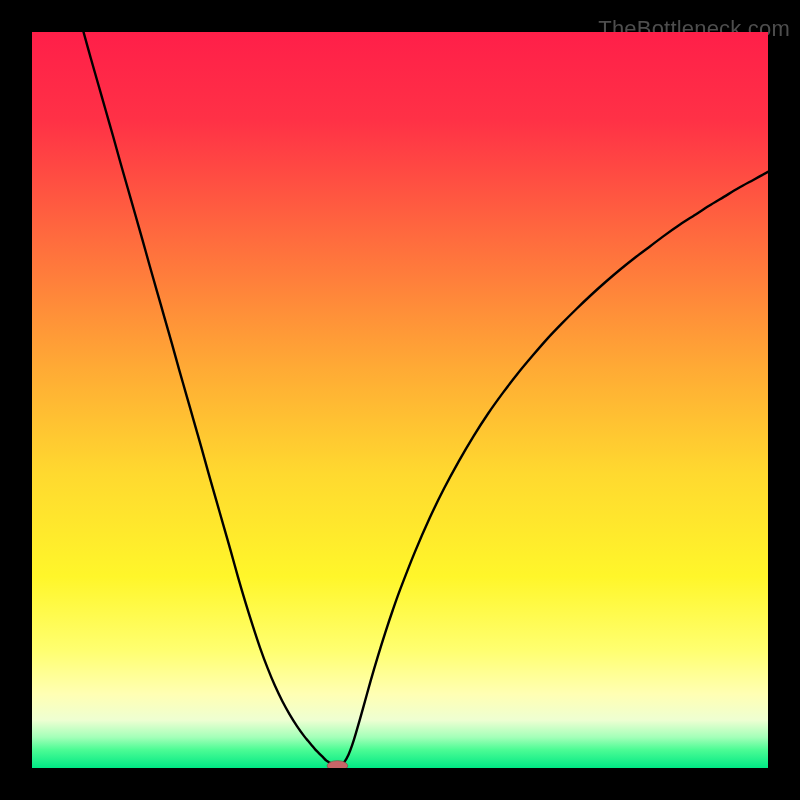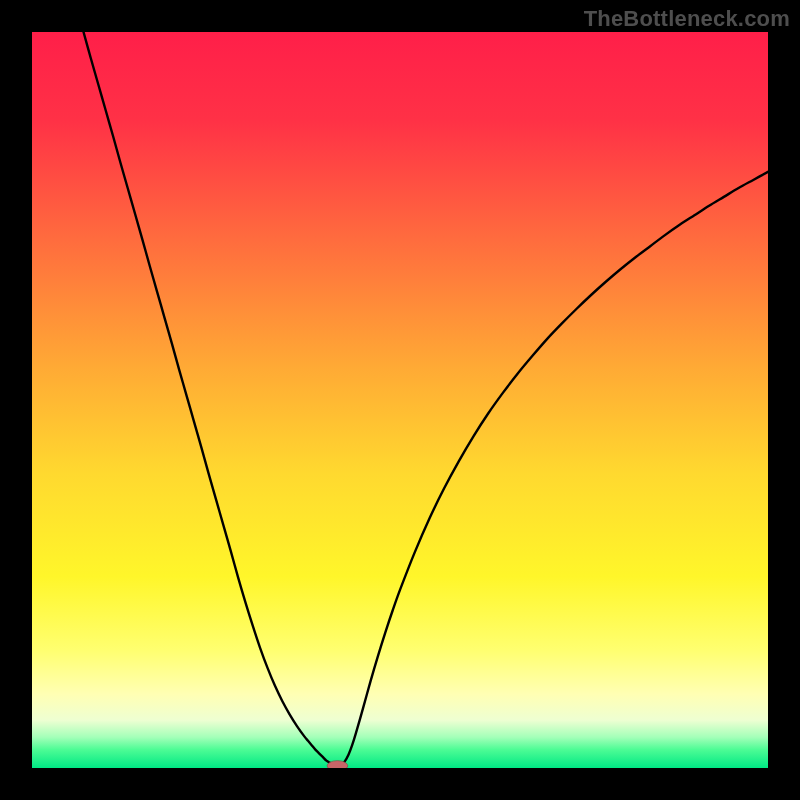--- a/index.html
+++ b/index.html
@@ -20,26 +20,26 @@
   .plot {
     position: absolute;
     left: 32px;
     top: 32px;
     width: 736px;
     height: 736px;
     overflow: hidden;
   }
   .watermark {
     position: absolute;
-    top: 6px;
+    top: 16px;
     right: 10px;
     color: #4e4e4e;
     font-size: 22px;
     letter-spacing: 0.2px;
-    font-weight: 700;
+    font-weight: 400;
     user-select: none;
     text-align: center;
   }
   svg { display: block; }
 </style>
 </head>
 <body>
 
 <div class="stage">
   <div class="watermark">TheBottleneck.com</div>

